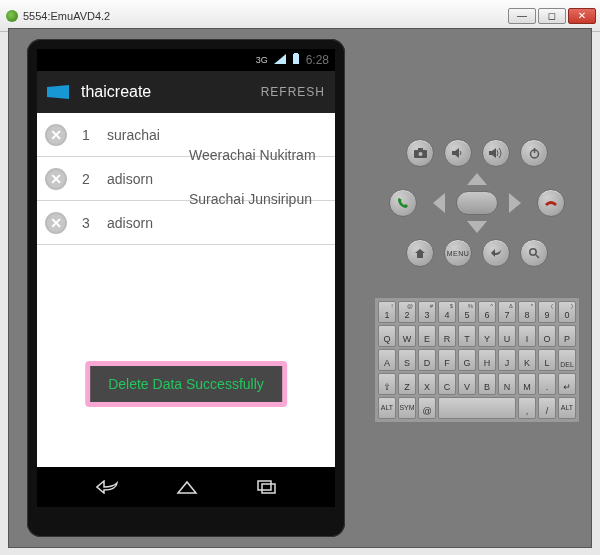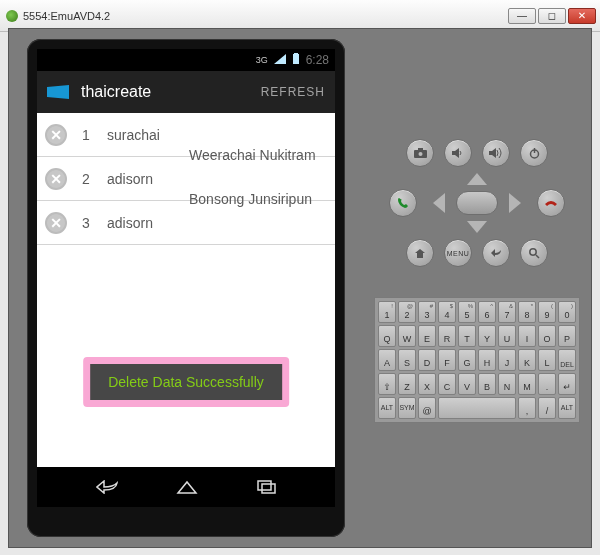--- a/index.html
+++ b/index.html
@@ -68,23 +68,23 @@
     width:22px; height:22px; border-radius:50%; background:#c7c7c7;
     display:flex; align-items:center; justify-content:center; color:#fff; font-weight:bold;
     margin-right:10px; flex-shrink:0; border:2px solid #bcbcbc;
   }
   .col-id { width:18px; text-align:center; margin-right:12px; }
   .col-user { width:76px; margin-right:6px; }
   .col-full { flex:1;margin-top:40px; }
 
   .toast {
     position:absolute; left:50%; bottom:60px; transform:translateX(-50%);
-    background:rgba(60,60,60,0.94); color:#84cc16; padding:10px 18px;
+    background:rgba(60,60,60,0.94); color:#22c55e; padding:10px 18px;
     border-radius:4px; font-size:14px; white-space:nowrap;
-    border:7px solid #f9a8d4;
+    border:5px solid #f9a8d4;
   }
 
   .navbar {
     height:40px; background:#000; display:flex; align-items:center;
     justify-content:space-evenly;
   }
   .navbtn { color:#d0d0d0; display:flex; align-items:center; justify-content:center; }
 
   
   .panel { flex:1; display:flex; flex-direction:column; align-items:center; gap:30px; padding-top:110px;}
@@ -182,21 +182,21 @@
               <span class="delIcon">✕</span>
               <span class="col-id">1</span>
               <span class="col-user">surachai</span>
               <span class="col-full">Weerachai Nukitram</span>
             </div>
 
             <div class="row">
               <span class="delIcon">✕</span>
               <span class="col-id">2</span>
               <span class="col-user">adisorn</span>
-              <span class="col-full">Bonsong Junsiripun</span>
+              <span class="col-full">Surachai Junsiripun</span>
             </div>
 
             <div class="row">
               <span class="delIcon">✕</span>
               <span class="col-id">3</span>
               <span class="col-user">adisorn</span>
             </div>
 
             <div class="toast">Delete Data Successfully</div>
           </div>

